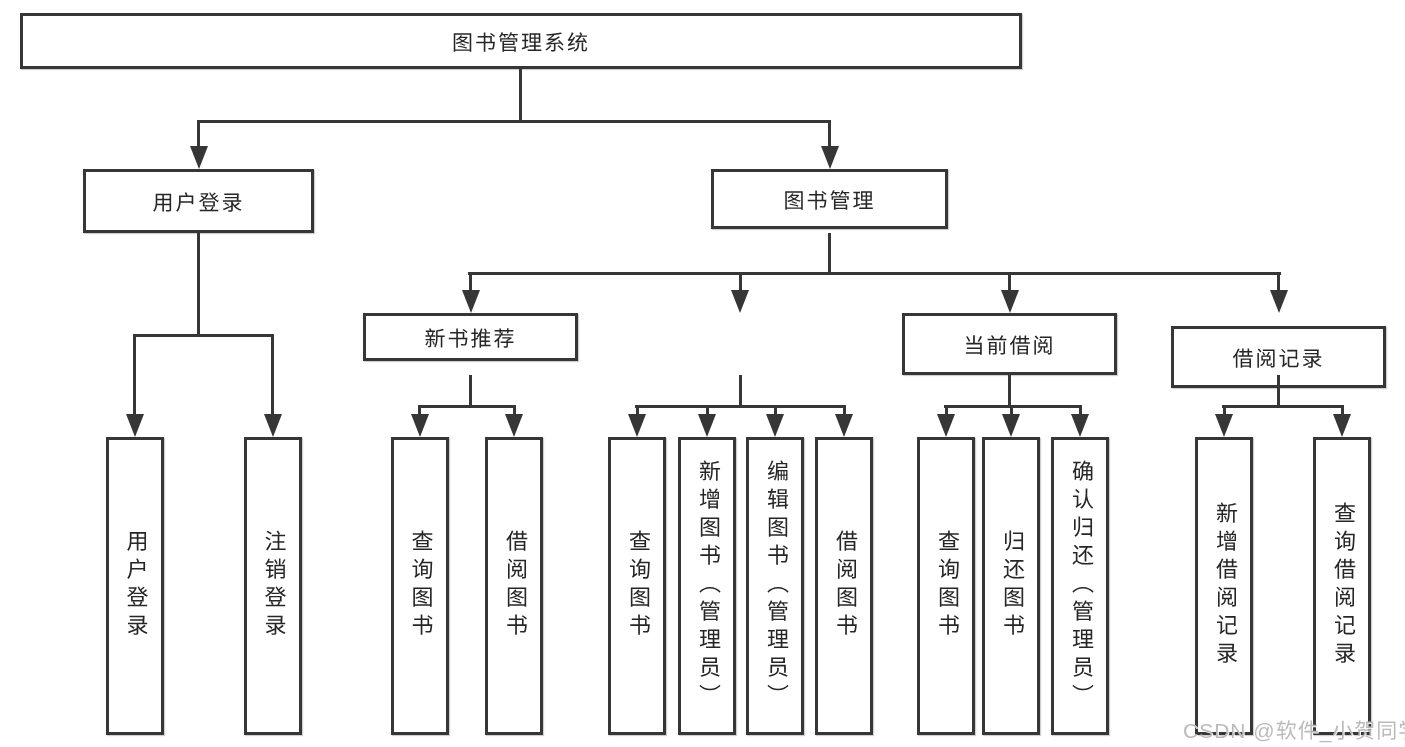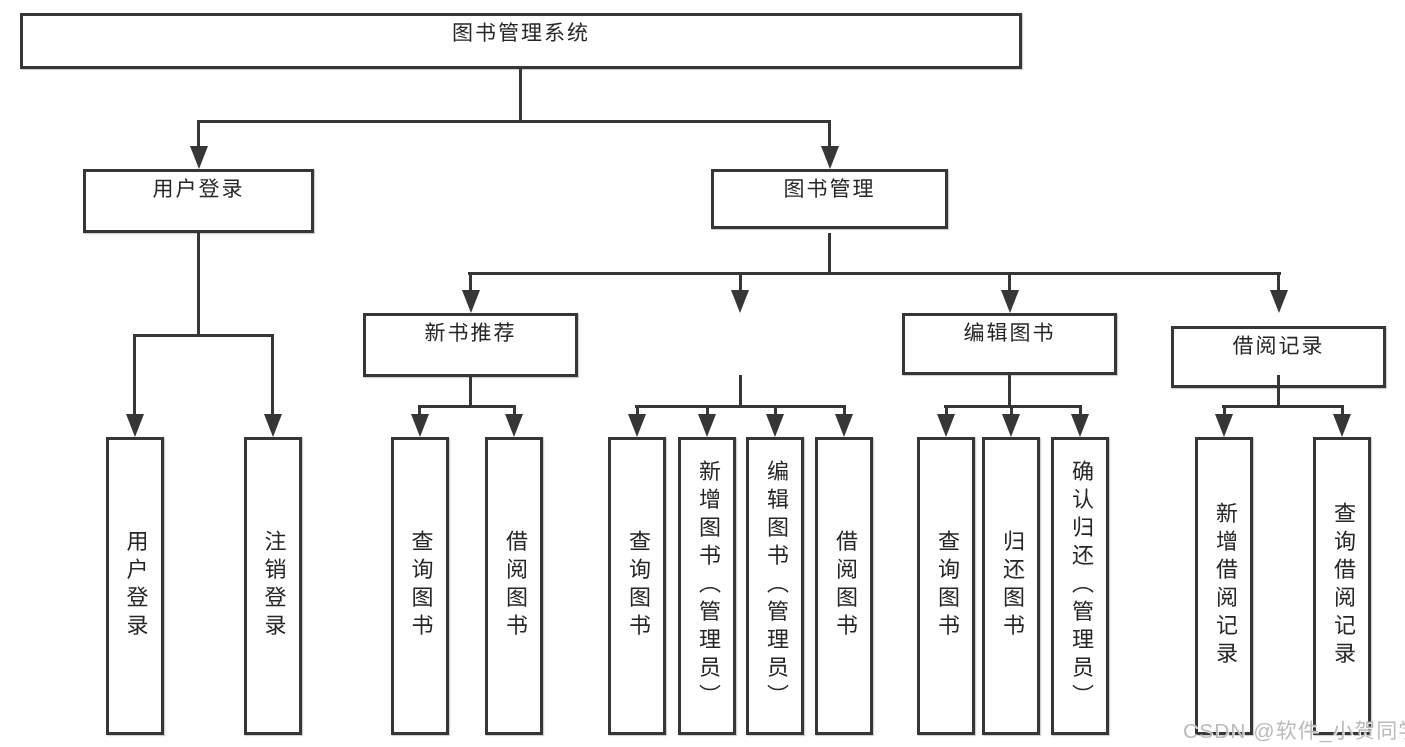--- a/index.html
+++ b/index.html
@@ -13,21 +13,21 @@
     width:1405px;height:747px;
     background:#ffffff;
     font-family:"Liberation Sans","DejaVu Sans",sans-serif;
     overflow:hidden;
   }
   .node{
     position:absolute;
     background:var(--fill);
     border:3px solid var(--line);
     box-sizing:border-box;
-    display:flex;align-items:flex-start;justify-content:center;
+    display:flex;align-items:center;justify-content:center;
     color:var(--text);
     font-size:21px;letter-spacing:2px;
     box-shadow:1px 1px 1px rgba(120,120,120,0.35);
   }
   .leaf{
     position:absolute;
     top:437px;height:298px;width:58px;
     background:var(--fill);
     border:3px solid var(--line);
     box-sizing:border-box;
@@ -87,25 +87,25 @@
   <div class="arrow" style="left:125.5px;top:337px;height:100px"></div>
   <div class="arrow" style="left:263.5px;top:337px;height:100px"></div>
 
   <div class="vl" style="left:828px;top:233px;height:42px"></div>
   <div class="hl" style="left:468px;top:272px;width:813px"></div>
   <div class="arrow" style="left:461.5px;top:275px;height:38px"></div>
   <div class="arrow" style="left:731px;top:275px;height:38px"></div>
   <div class="arrow" style="left:1000.5px;top:275px;height:38px"></div>
   <div class="arrow" style="left:1269.5px;top:275px;height:38px"></div>
 
-  <div class="node" style="left:363px;top:313px;width:215px;height:64px">
+  <div class="node" style="left:363px;top:313px;width:215px;height:48px">
     <span>新书推荐</span>
   </div>
   <div class="node" style="left:902px;top:313px;width:215px;height:62px">
-    <span>编辑图书</span>
+    <span>当前借阅</span>
   </div>
   <div class="node" style="left:1171px;top:326px;width:215px;height:62px">
     <span>借阅记录</span>
   </div>
 
   <div class="vl" style="left:469px;top:375px;height:33px"></div>
   <div class="hl" style="left:418px;top:405px;width:98px"></div>
   <div class="arrow" style="left:410.5px;top:408px;height:29px"></div>
   <div class="arrow" style="left:505px;top:408px;height:29px"></div>
 

